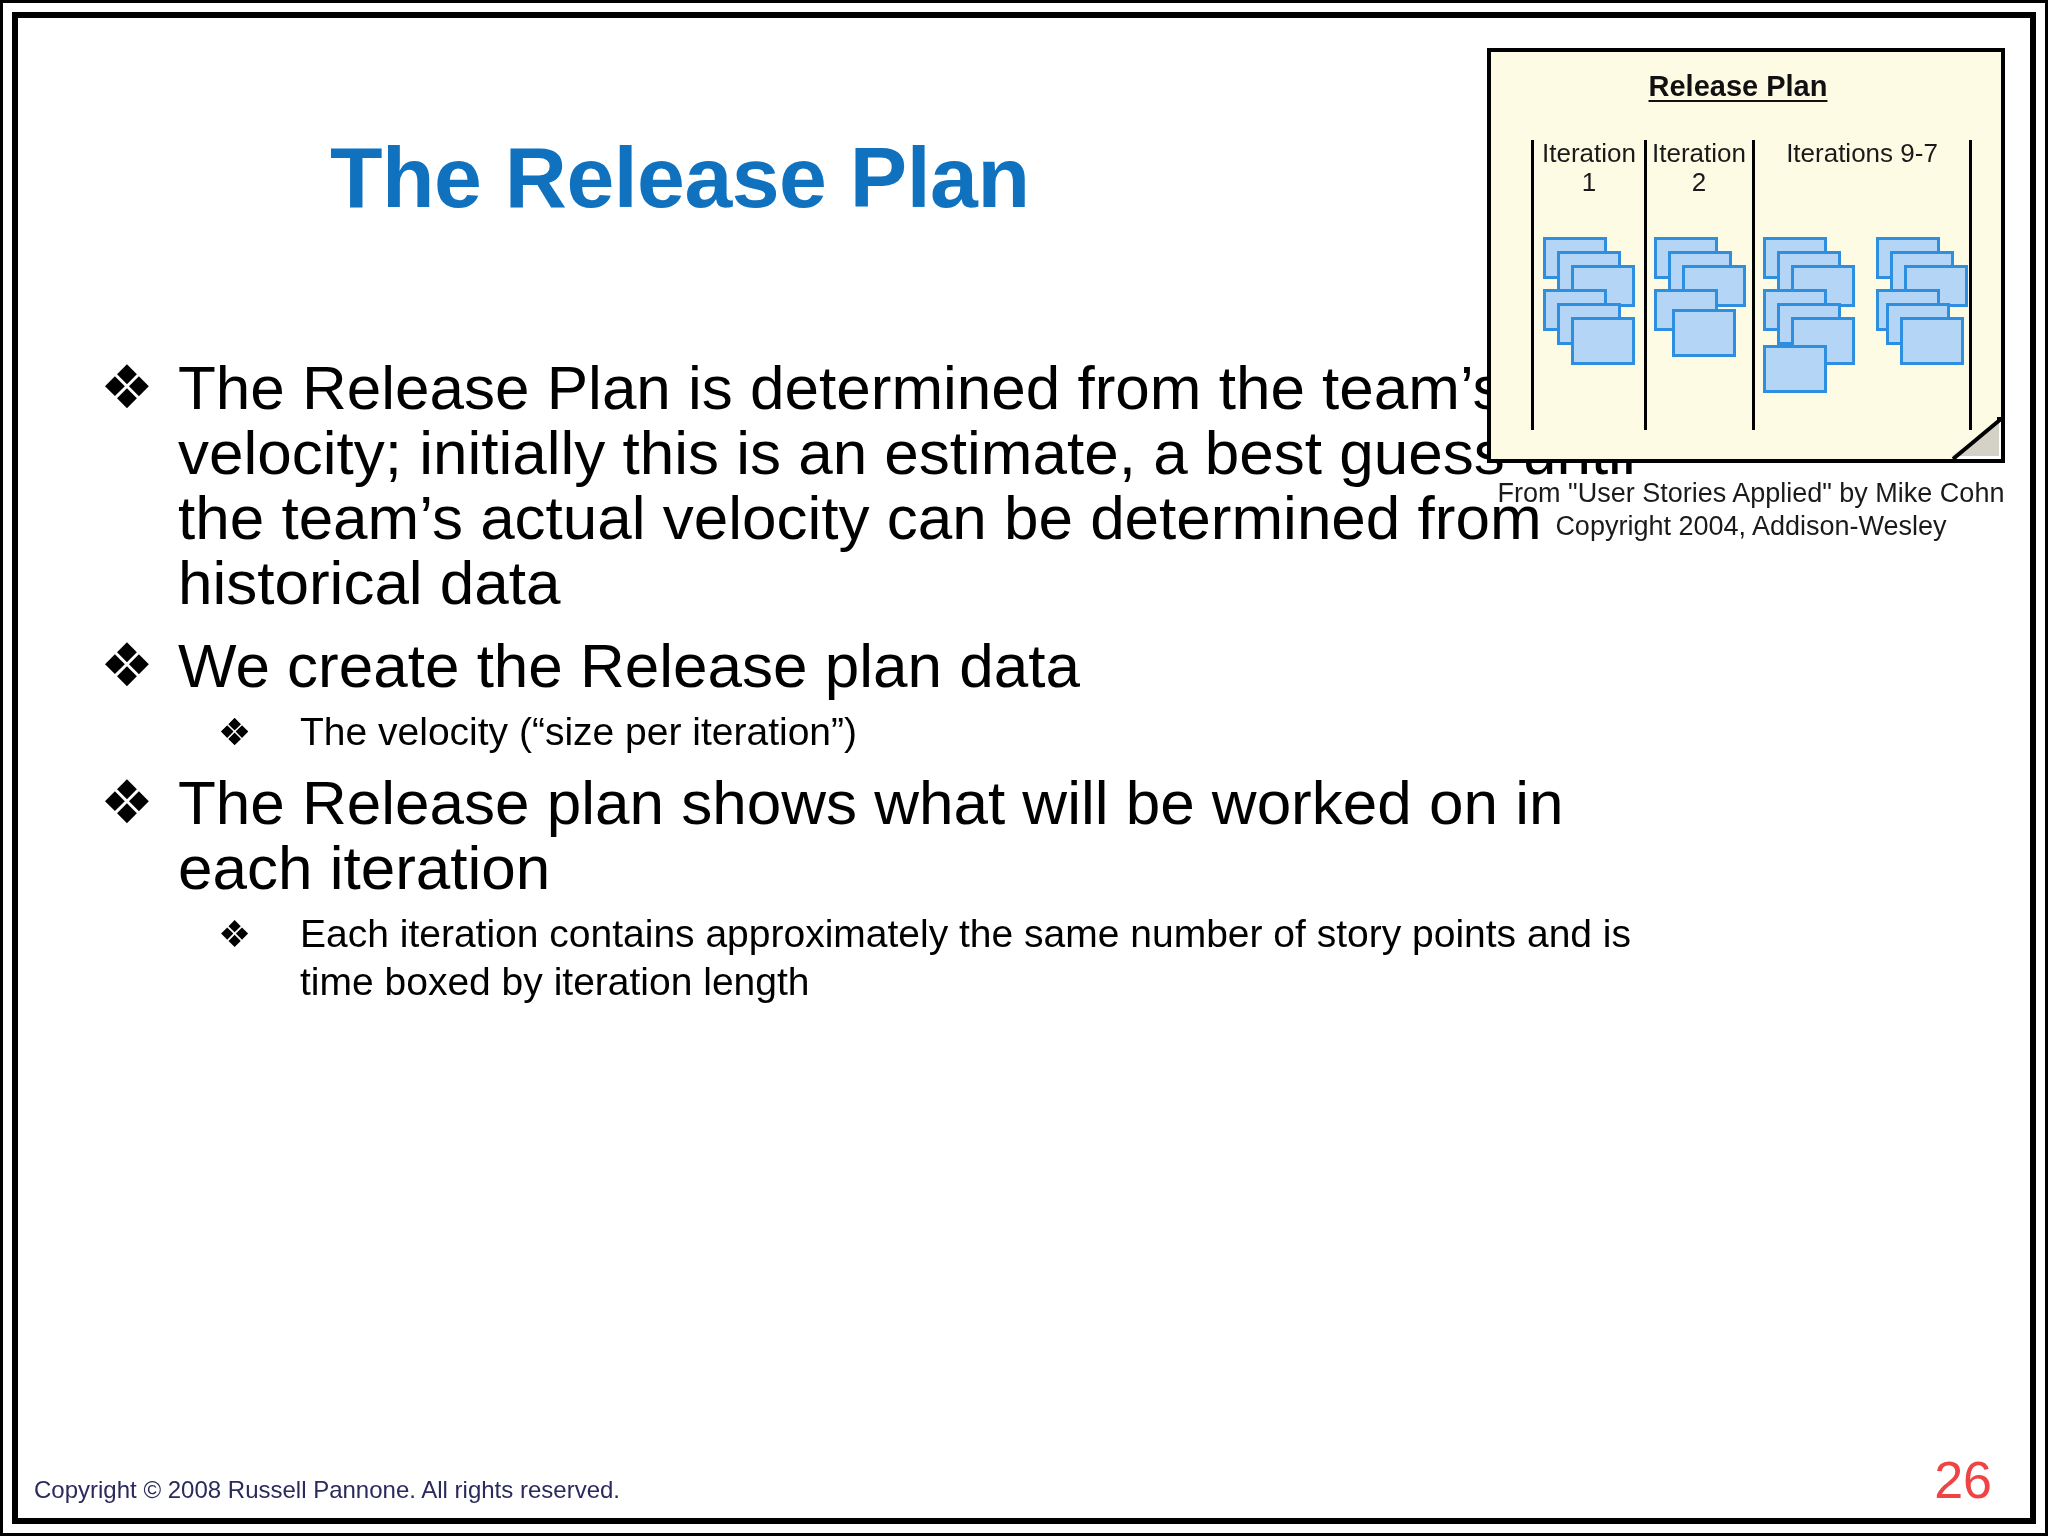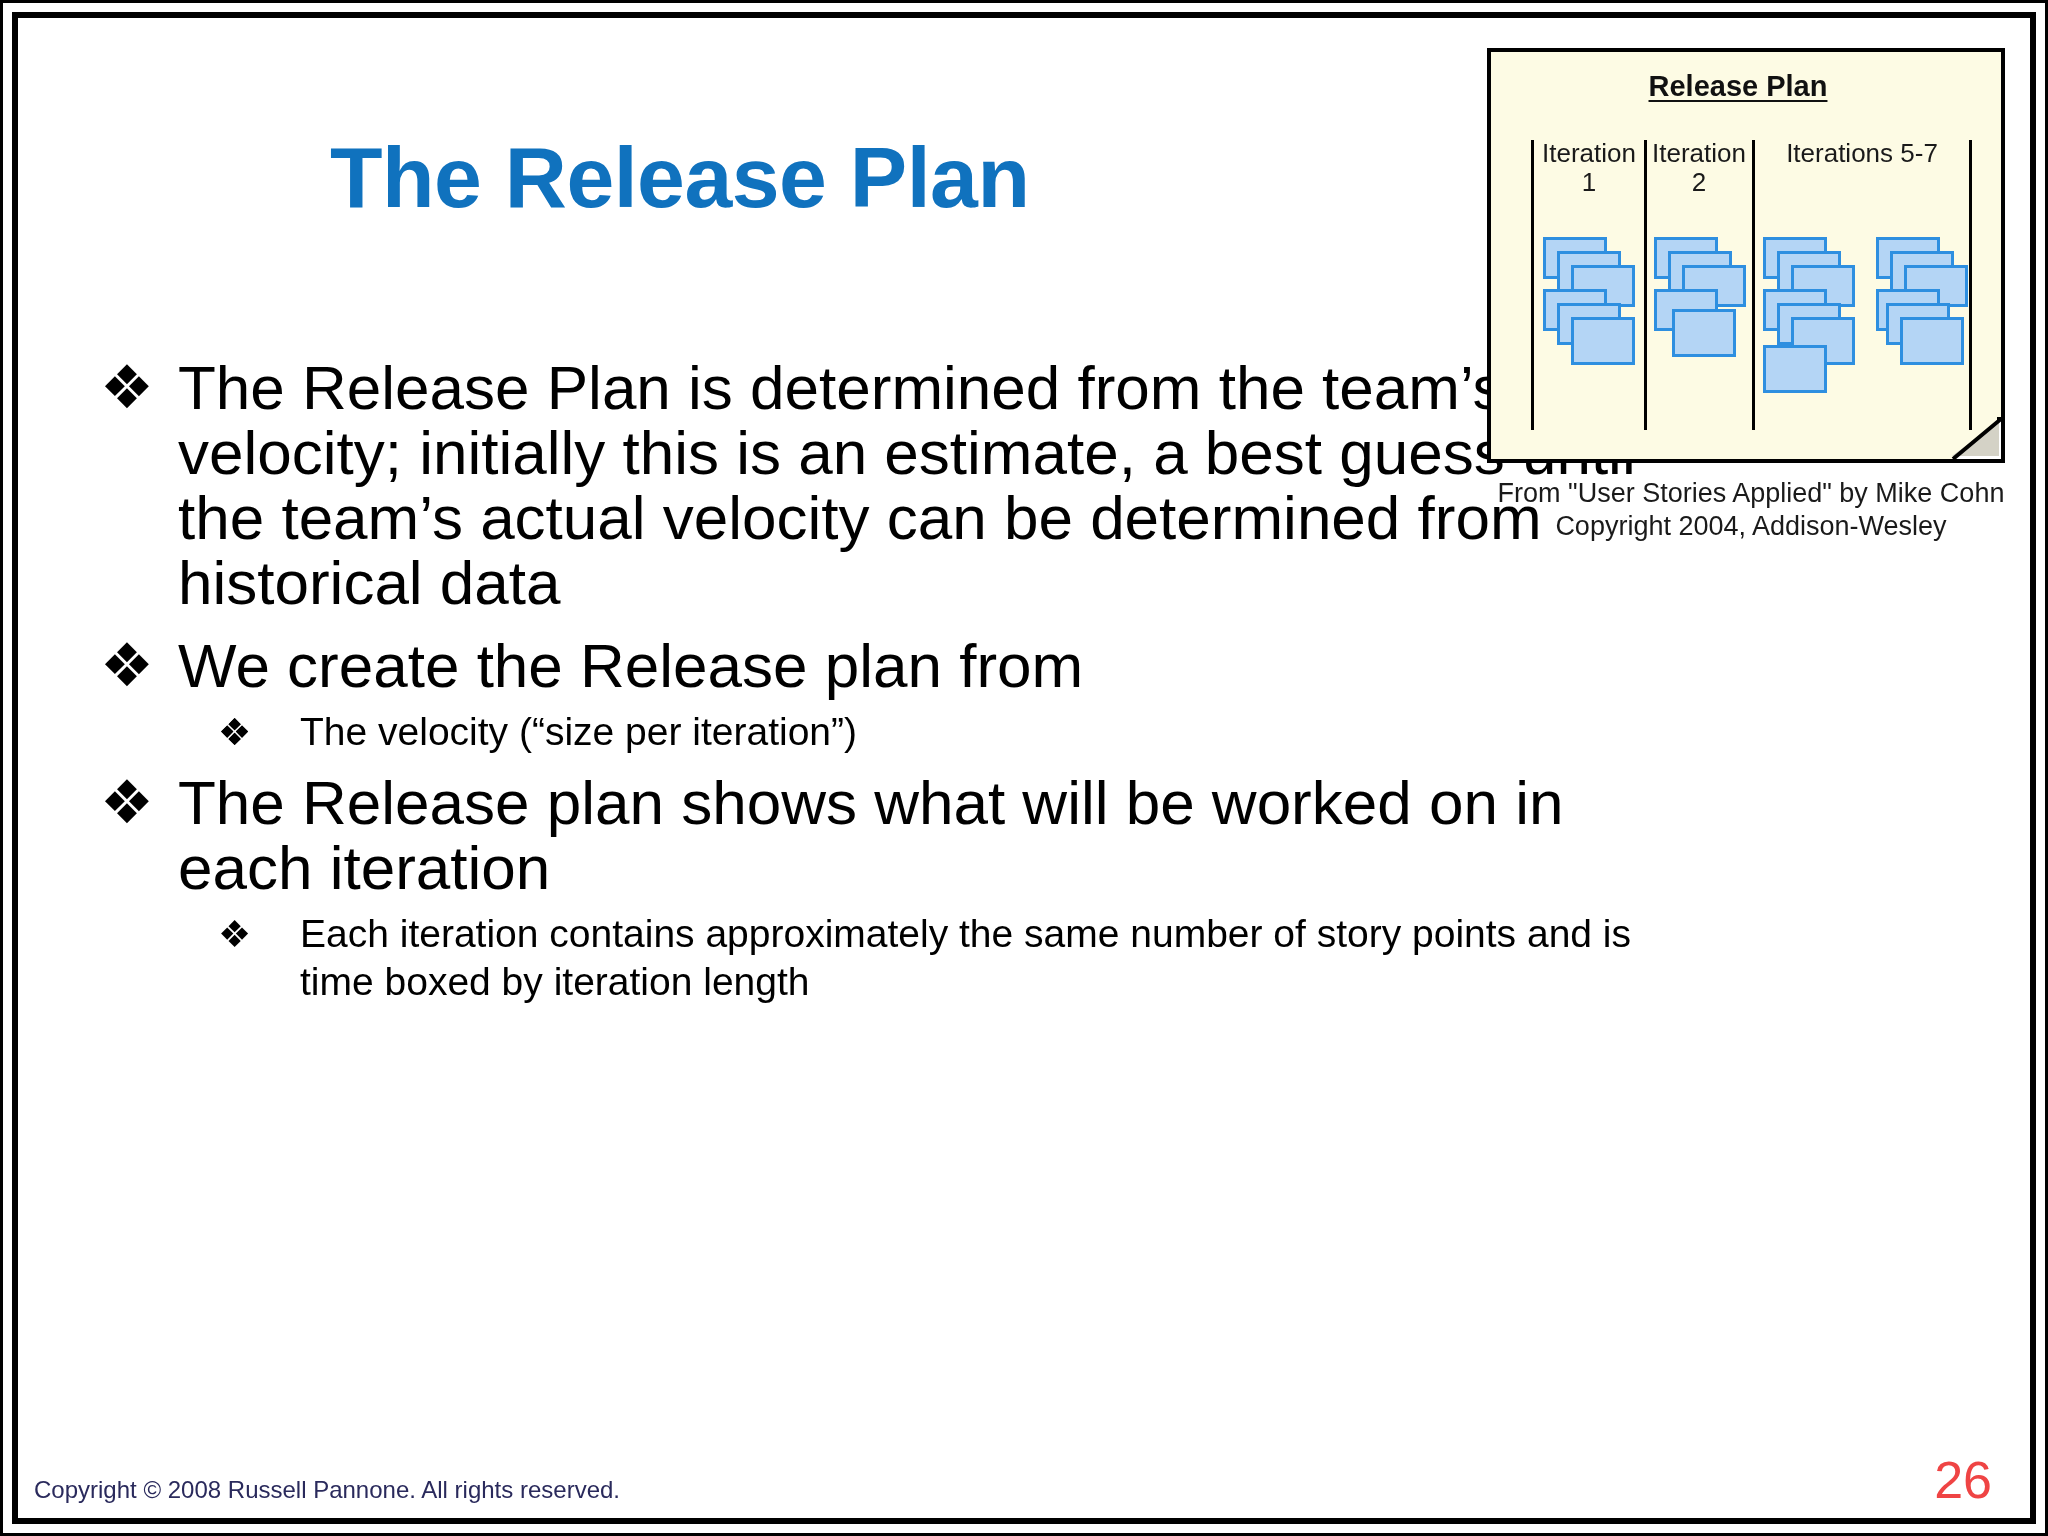--- a/index.html
+++ b/index.html
@@ -225,21 +225,21 @@
 
     <div class="bullet-l1">
       <span class="marker">❖</span>
       <span class="btext">The Release Plan is determined from the team’s velocity; initially this is an estimate, a best guess until the team’s actual velocity can be determined from historical data</span>
     </div>
 
     <div class="sp-1"></div>
 
     <div class="bullet-l1">
       <span class="marker">❖</span>
-      <span class="btext">We create the Release plan from</span>
+      <span class="btext">We create the Release plan data</span>
     </div>
 
     <div class="sub-group">
       <div class="bullet-l2">
         <span class="marker">❖</span>
       </div>
       <div class="bullet-l2">
         <span class="marker">❖</span>
         <span class="btext">The velocity (“size per iteration”)</span>
       </div>
@@ -272,21 +272,21 @@
 
       <div class="rp-col-label" style="left:46px; width:104px;">
         <div>Iteration</div>
         <div>1</div>
       </div>
       <div class="rp-col-label" style="left:158px; width:100px;">
         <div>Iteration</div>
         <div>2</div>
       </div>
       <div class="rp-col-label" style="left:266px; width:210px;">
-        <div>Iterations 5-7</div>
+        <div>Iterations 9-7</div>
       </div>
 
       <div class="card-stack" style="left:52px; top:185px; width:100px; height:135px;">
         <div class="story-card" style="left:0px;  top:0px;  width:64px; height:42px;"></div>
         <div class="story-card" style="left:14px; top:14px; width:64px; height:42px;"></div>
         <div class="story-card" style="left:28px; top:28px; width:64px; height:42px;"></div>
         <div class="story-card" style="left:0px;  top:52px; width:64px; height:42px;"></div>
         <div class="story-card" style="left:14px; top:66px; width:64px; height:42px;"></div>
         <div class="story-card" style="left:28px; top:80px; width:64px; height:48px;"></div>
       </div>

